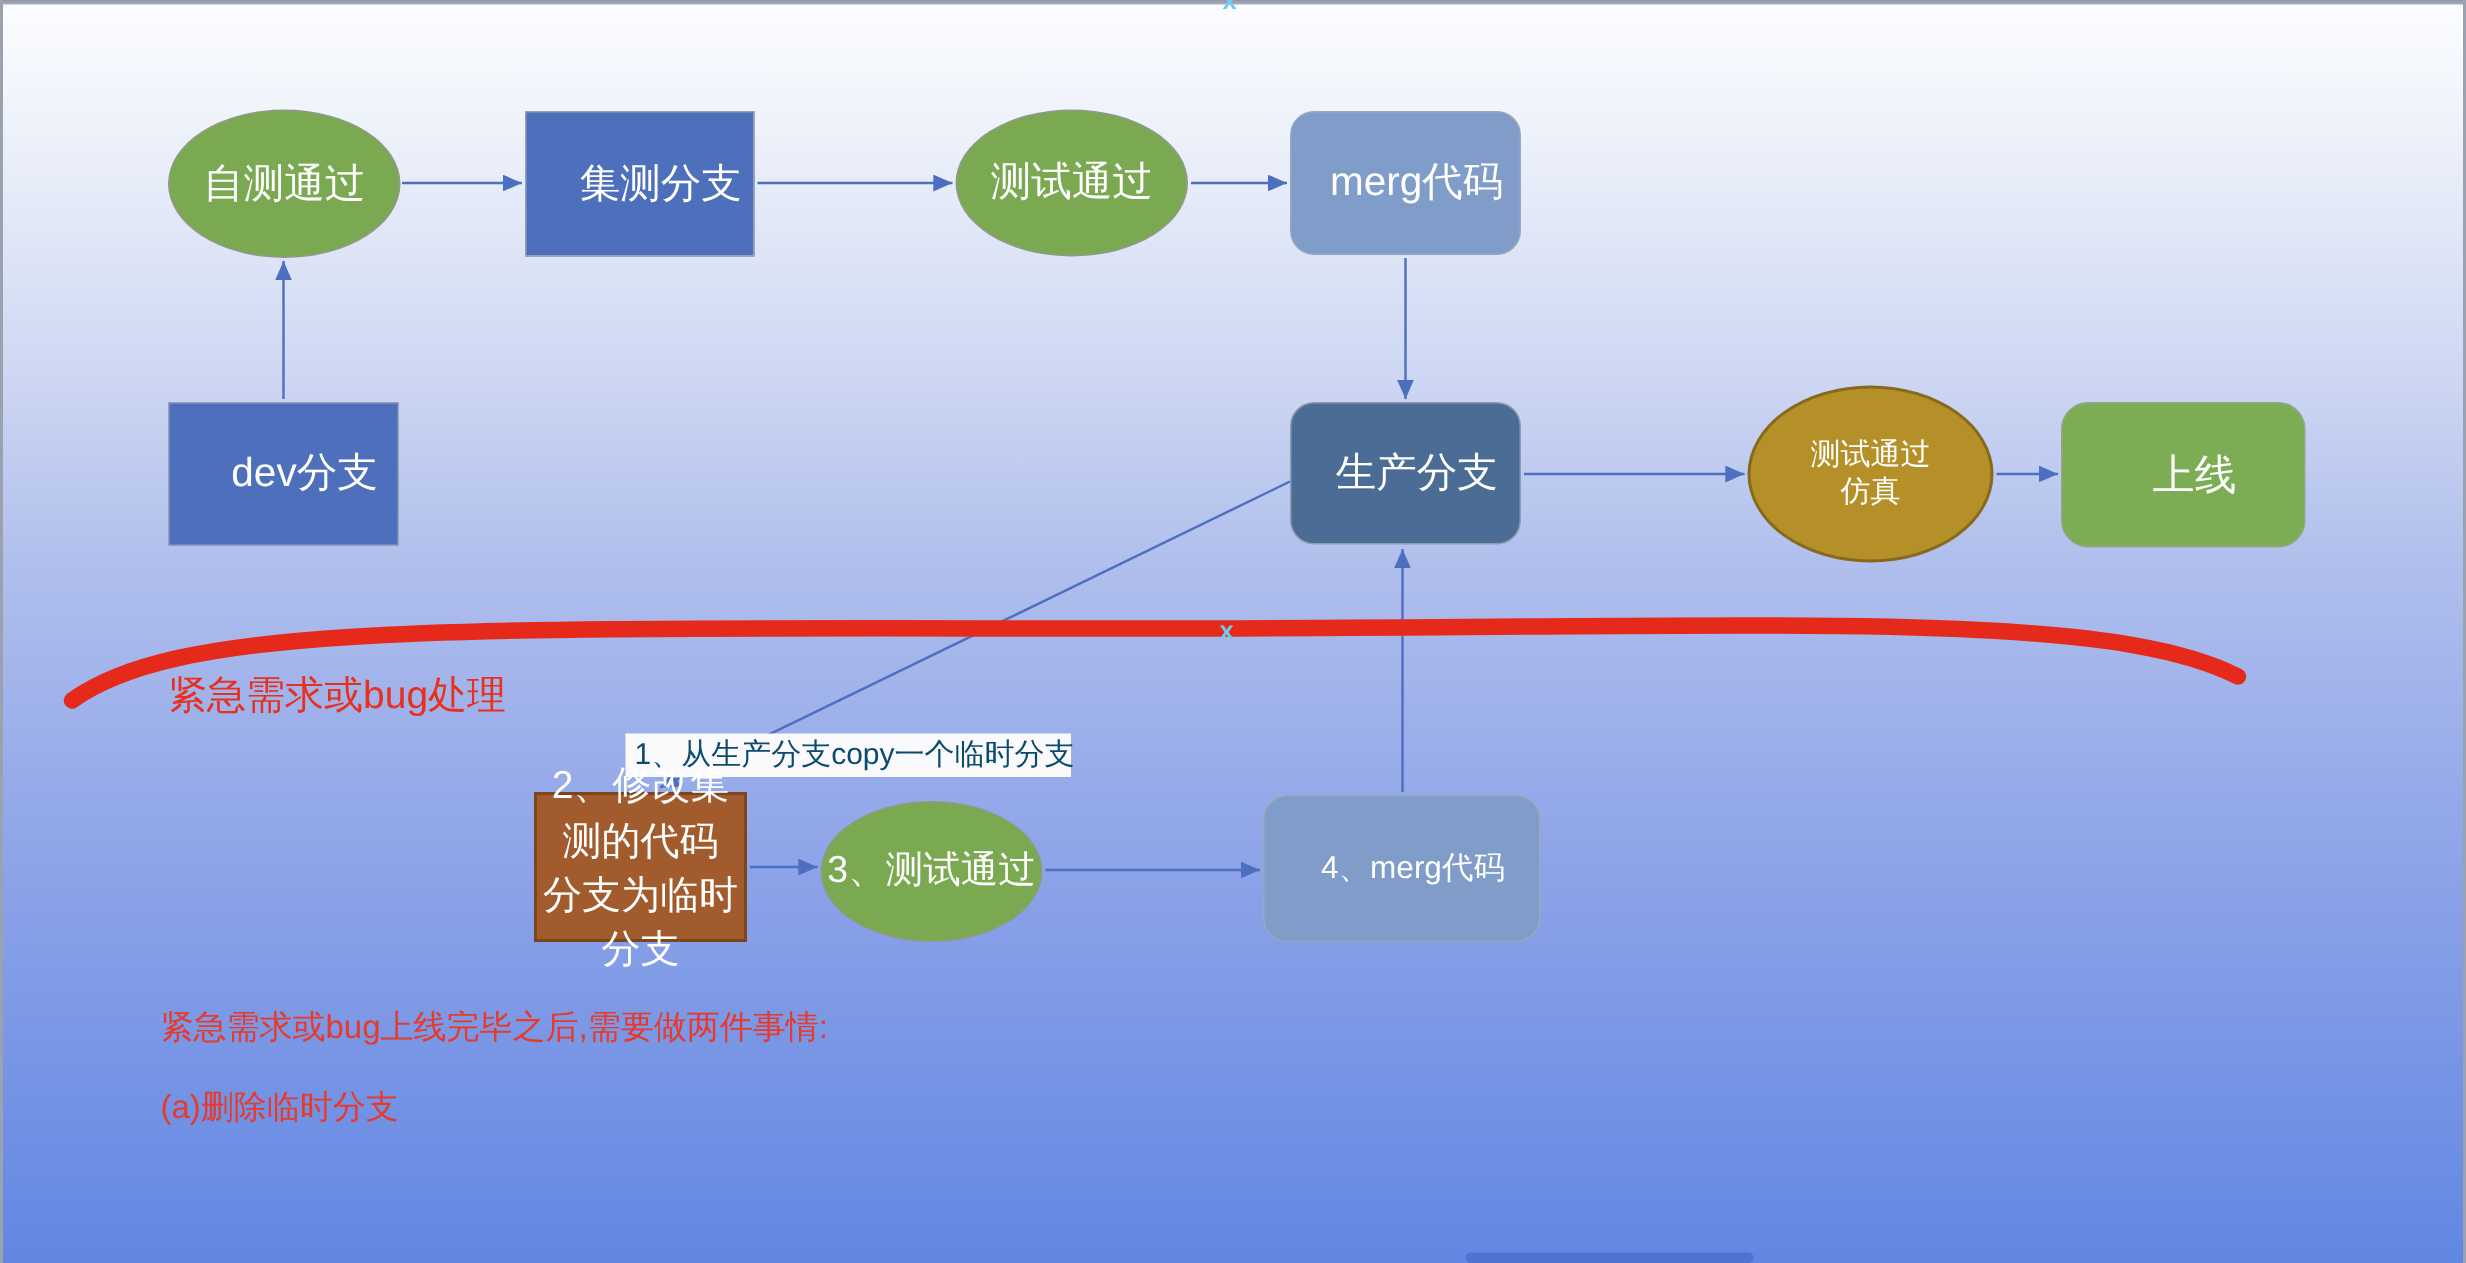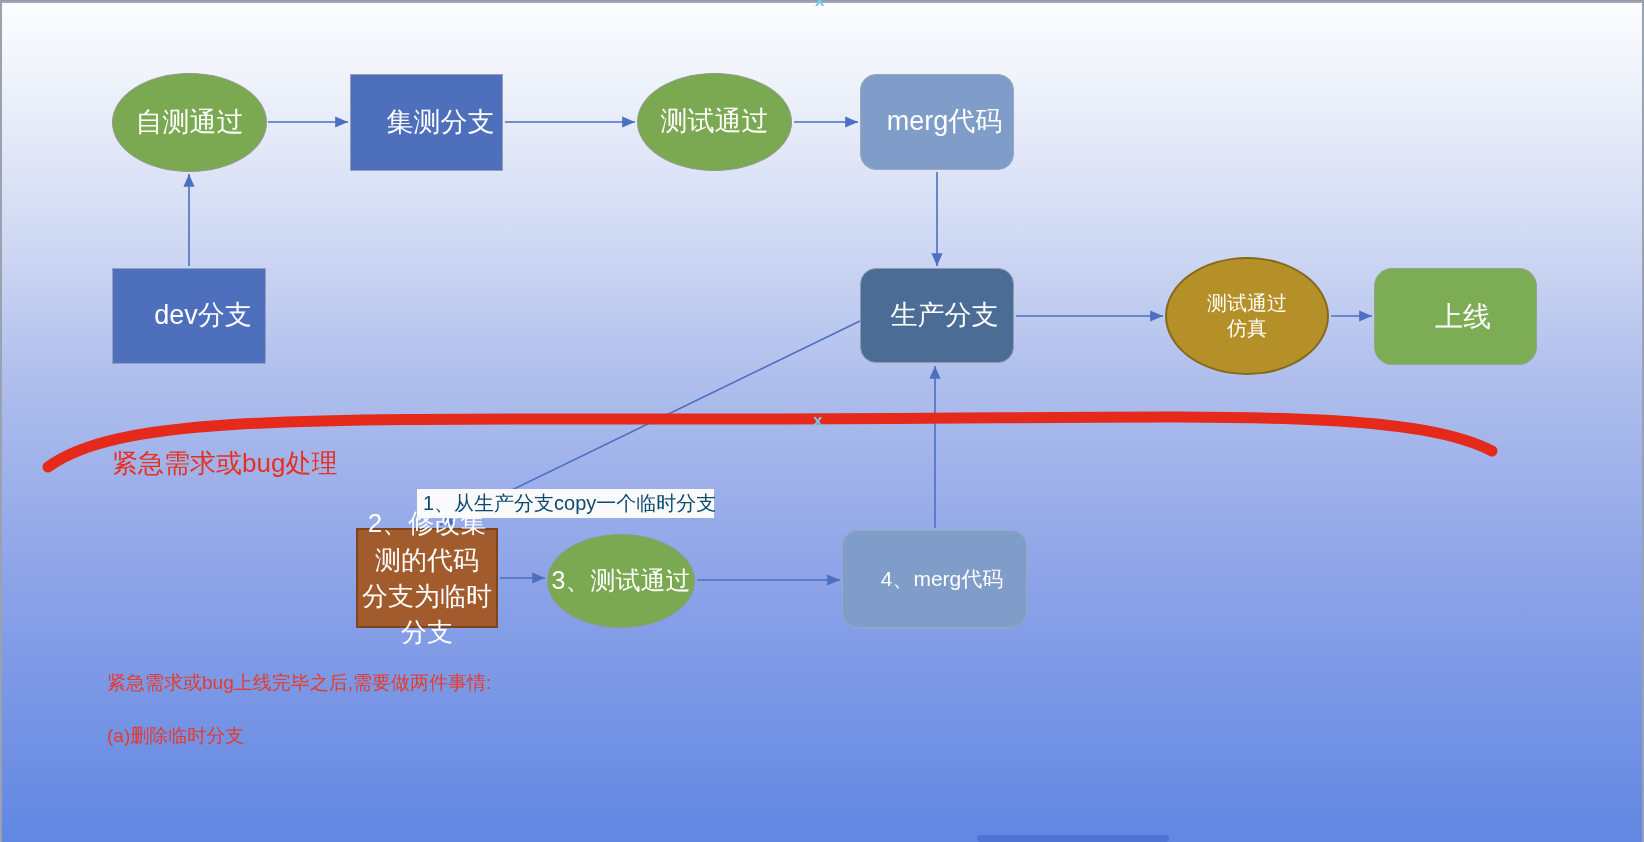--- a/index.html
+++ b/index.html
@@ -34,21 +34,21 @@
   .fs28{font-size:28px;}
   #connectors{position:absolute;left:0;top:0;width:1644px;height:842px;}
   .step1-label{
     position:absolute;left:415px;top:471px;width:297px;height:29px;
     background:#fafafc;color:#0c4a6e;font-size:20px;line-height:29px;
     padding-left:6px;box-sizing:border-box;white-space:nowrap;margin-top:18px;
   }
   .section-title{
     position:absolute;left:110px;top:446px;color:#e8301f;font-size:26px;white-space:nowrap;
   }
-  .note{position:absolute;left:105px;color:#e8392a;font-size:19px;white-space:nowrap;}
+  .note{position:absolute;left:105px;color:#e8392a;font-size:22px;white-space:nowrap;}
   .handle{
     position:absolute;color:#74c9ee;font-size:17px;font-weight:bold;line-height:17px;
   }
   .scroll-thumb{
     position:absolute;left:975px;top:835px;width:192px;height:7px;border-radius:4px;
     background:rgba(66,98,198,0.55);
   }
 </style>
 </head>
 <body>

